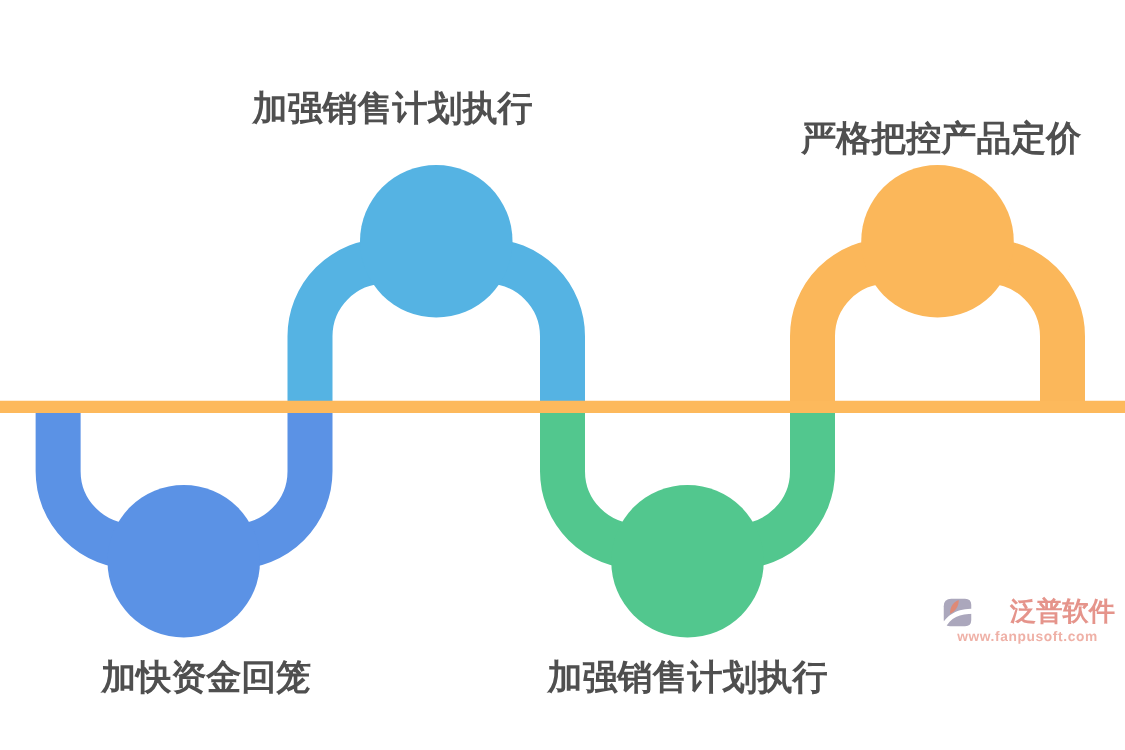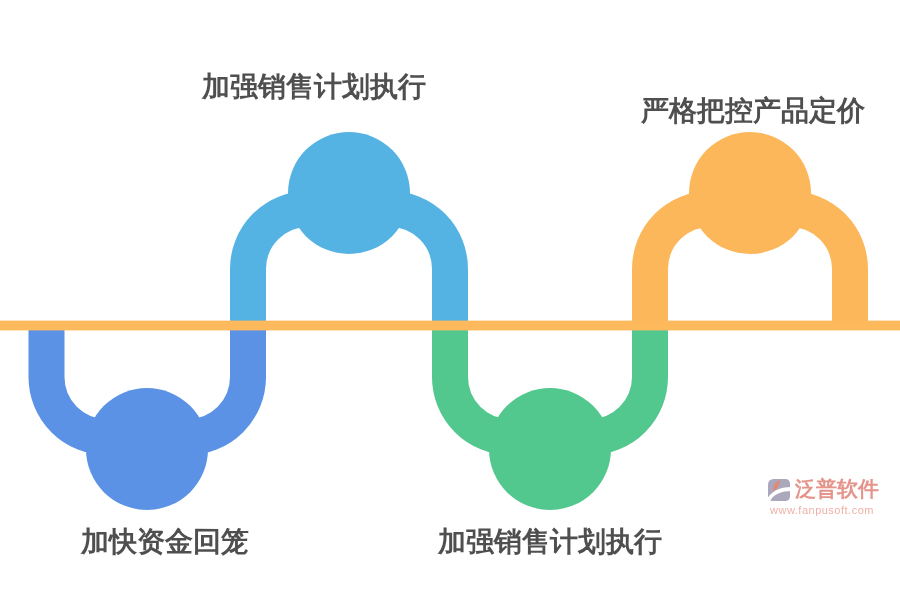--- a/index.html
+++ b/index.html
@@ -34,32 +34,32 @@
   .watermark {
     position: absolute;
     right: 8px;
     bottom: 8px;
     width: 140px;
     text-align: center;
   }
   .watermark-row {
     display: flex;
     align-items: center;
-    justify-content: center;
+    justify-content: space-between;
     gap: 3px;
   }
   .watermark-brand {
     font-size: 21px;
     font-weight: bold;
     color: #E5948B;
     white-space: nowrap;
   }
   .watermark-url {
     font-size: 11px;
-    font-weight: normal;
+    font-weight: bold;
     color: #EFB1A7;
     letter-spacing: 0.5px;
     margin-top: 1px;
     white-space: nowrap;
   }
 </style>
 </head>
 <body>
 
 <div class="stage">

